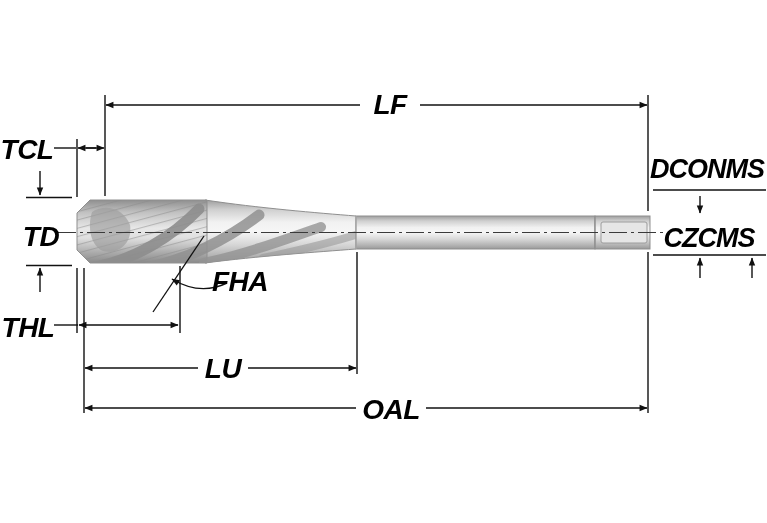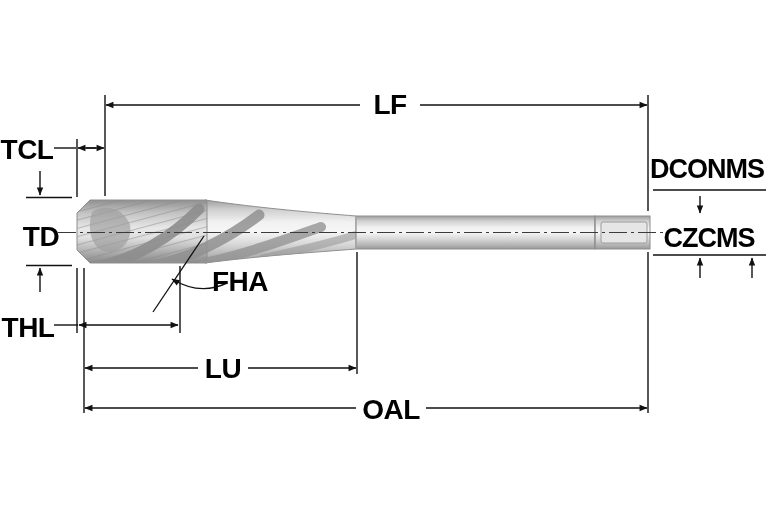--- a/index.html
+++ b/index.html
@@ -2,20 +2,21 @@
 <html><head>
 <meta charset="utf-8">
 <style>
   html,body{margin:0;padding:0;background:#ffffff;}
   .stage{
     position:relative;
     width:767px;height:523px;
     background:#ffffff;
     font-family:"Liberation Sans",sans-serif;
     overflow:hidden;
+    font-style:italic;
   }
   svg{display:block;}
   .dim-label{
     font-family:"Liberation Sans","DejaVu Sans",sans-serif;
     font-weight:700;
     font-size:28px;
     letter-spacing:-0.5px;
     fill:#000000;
   }
   .dim-label.right{font-size:27px;letter-spacing:-1px;}

